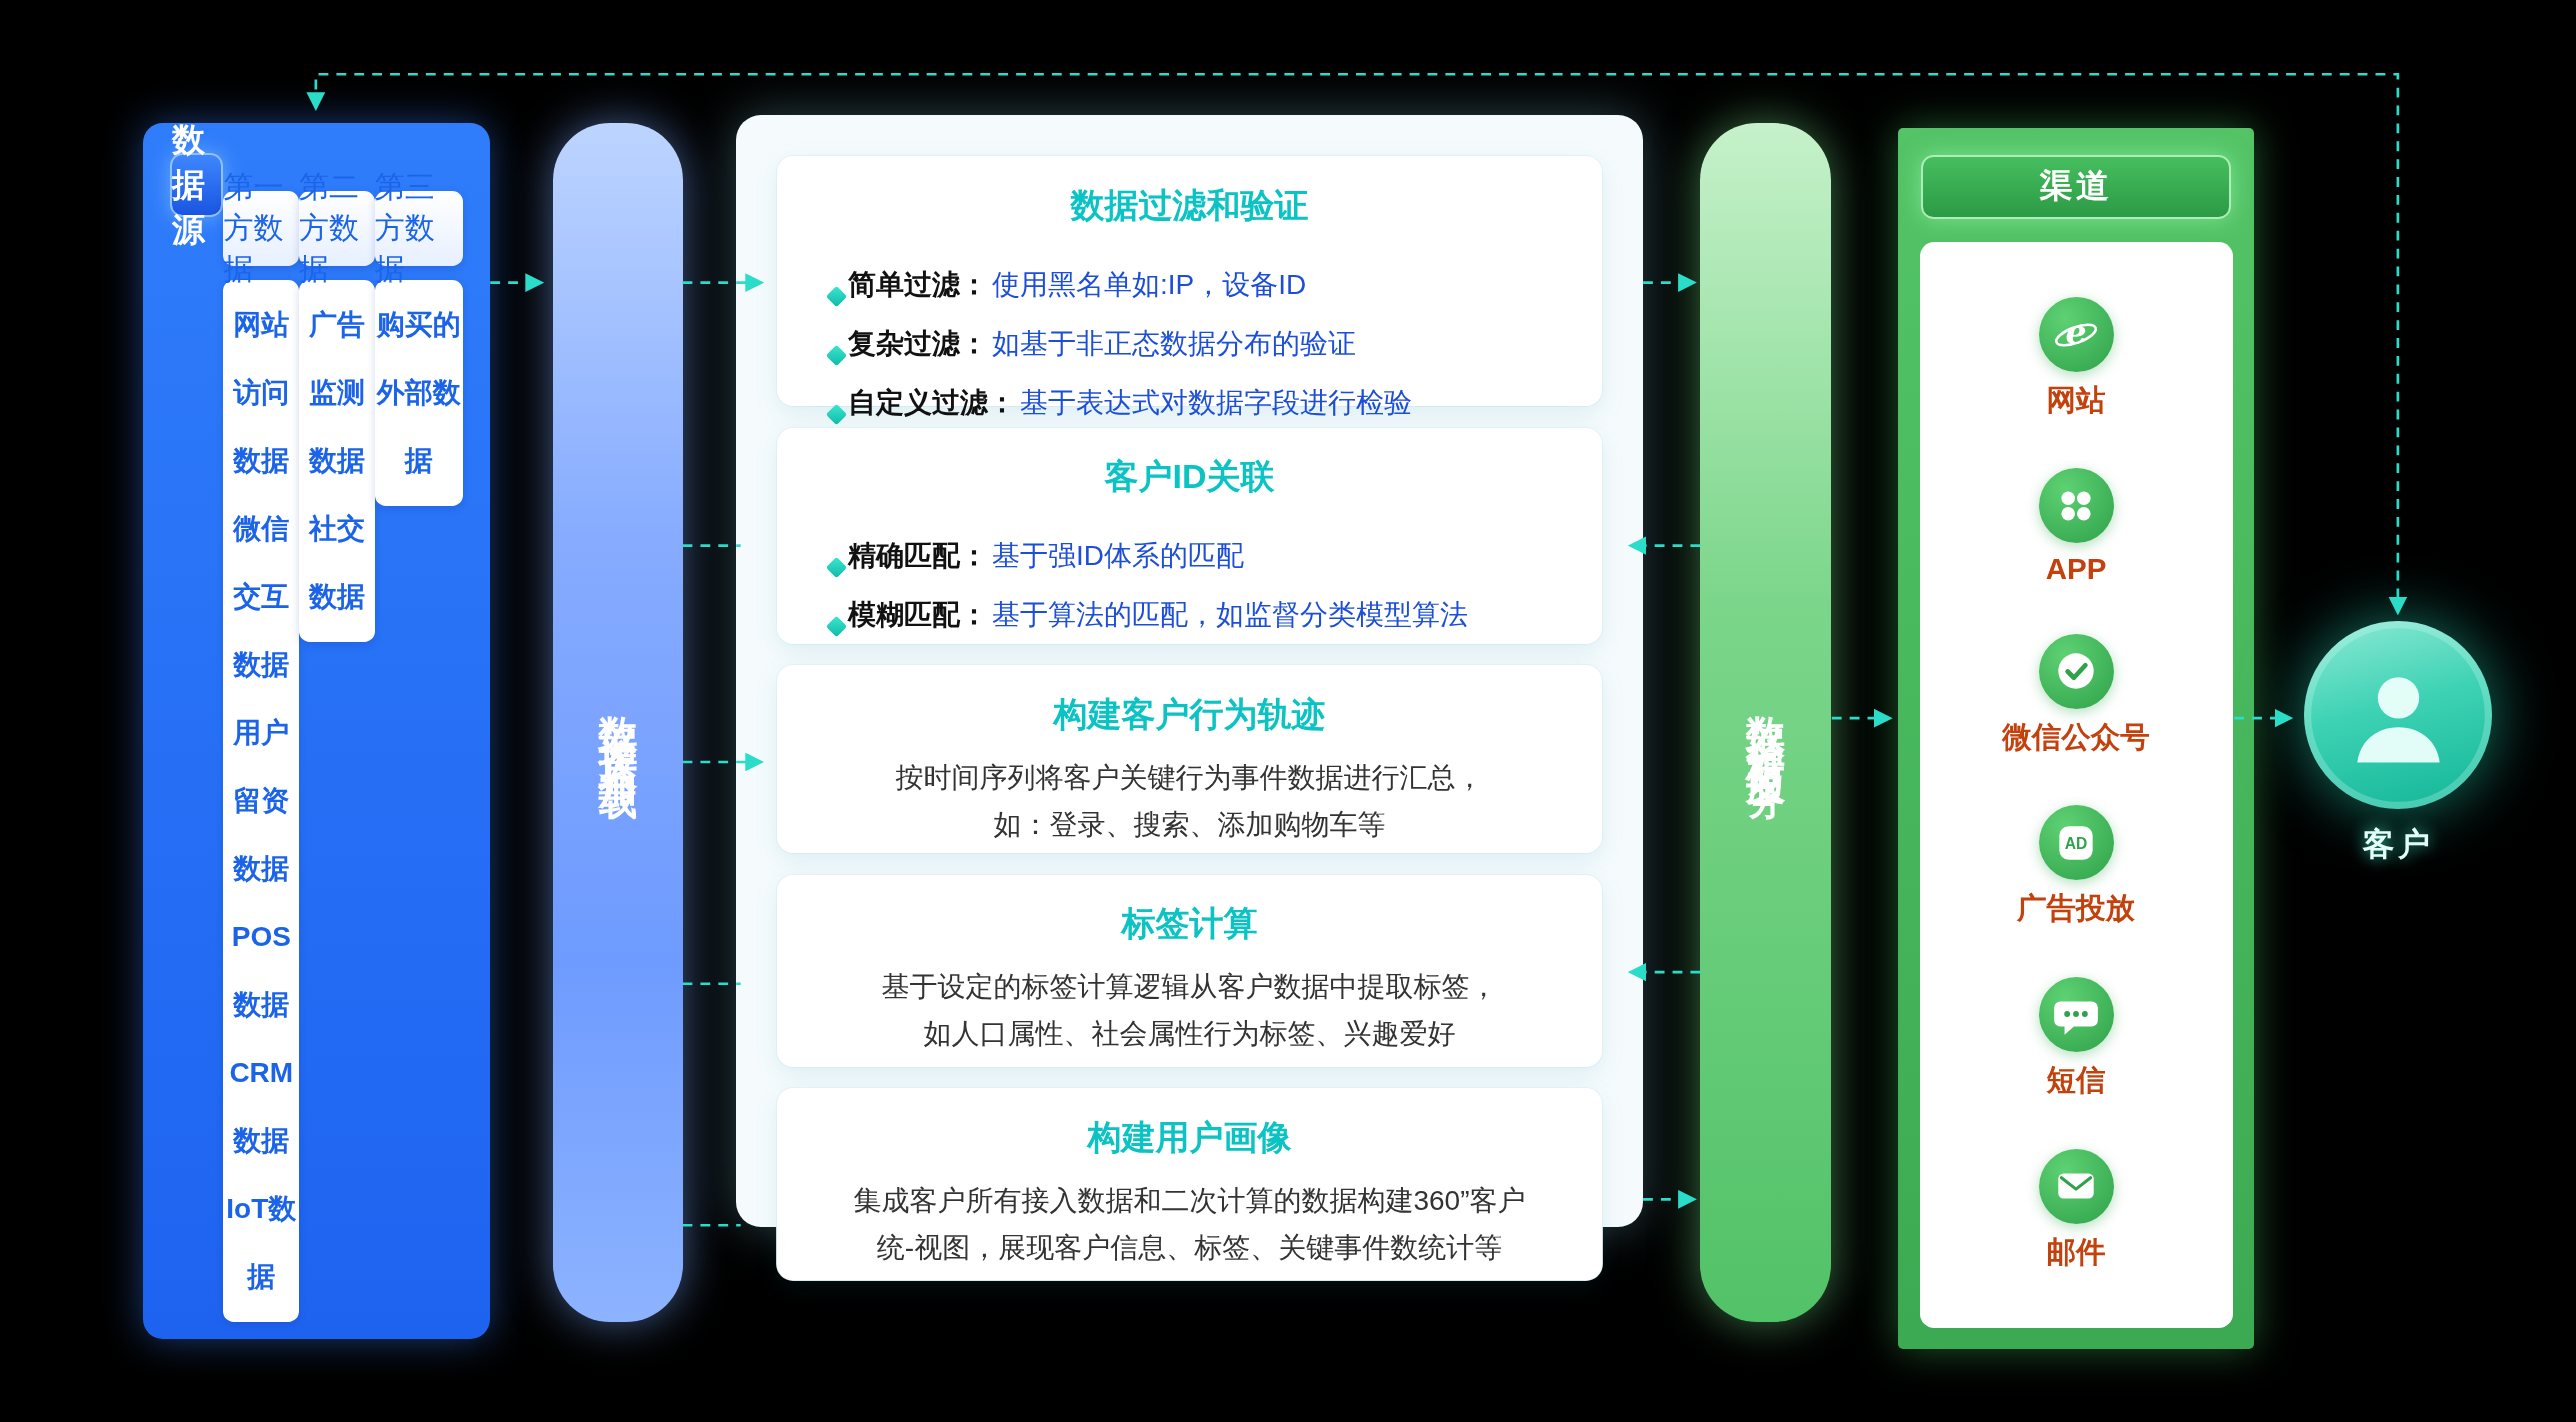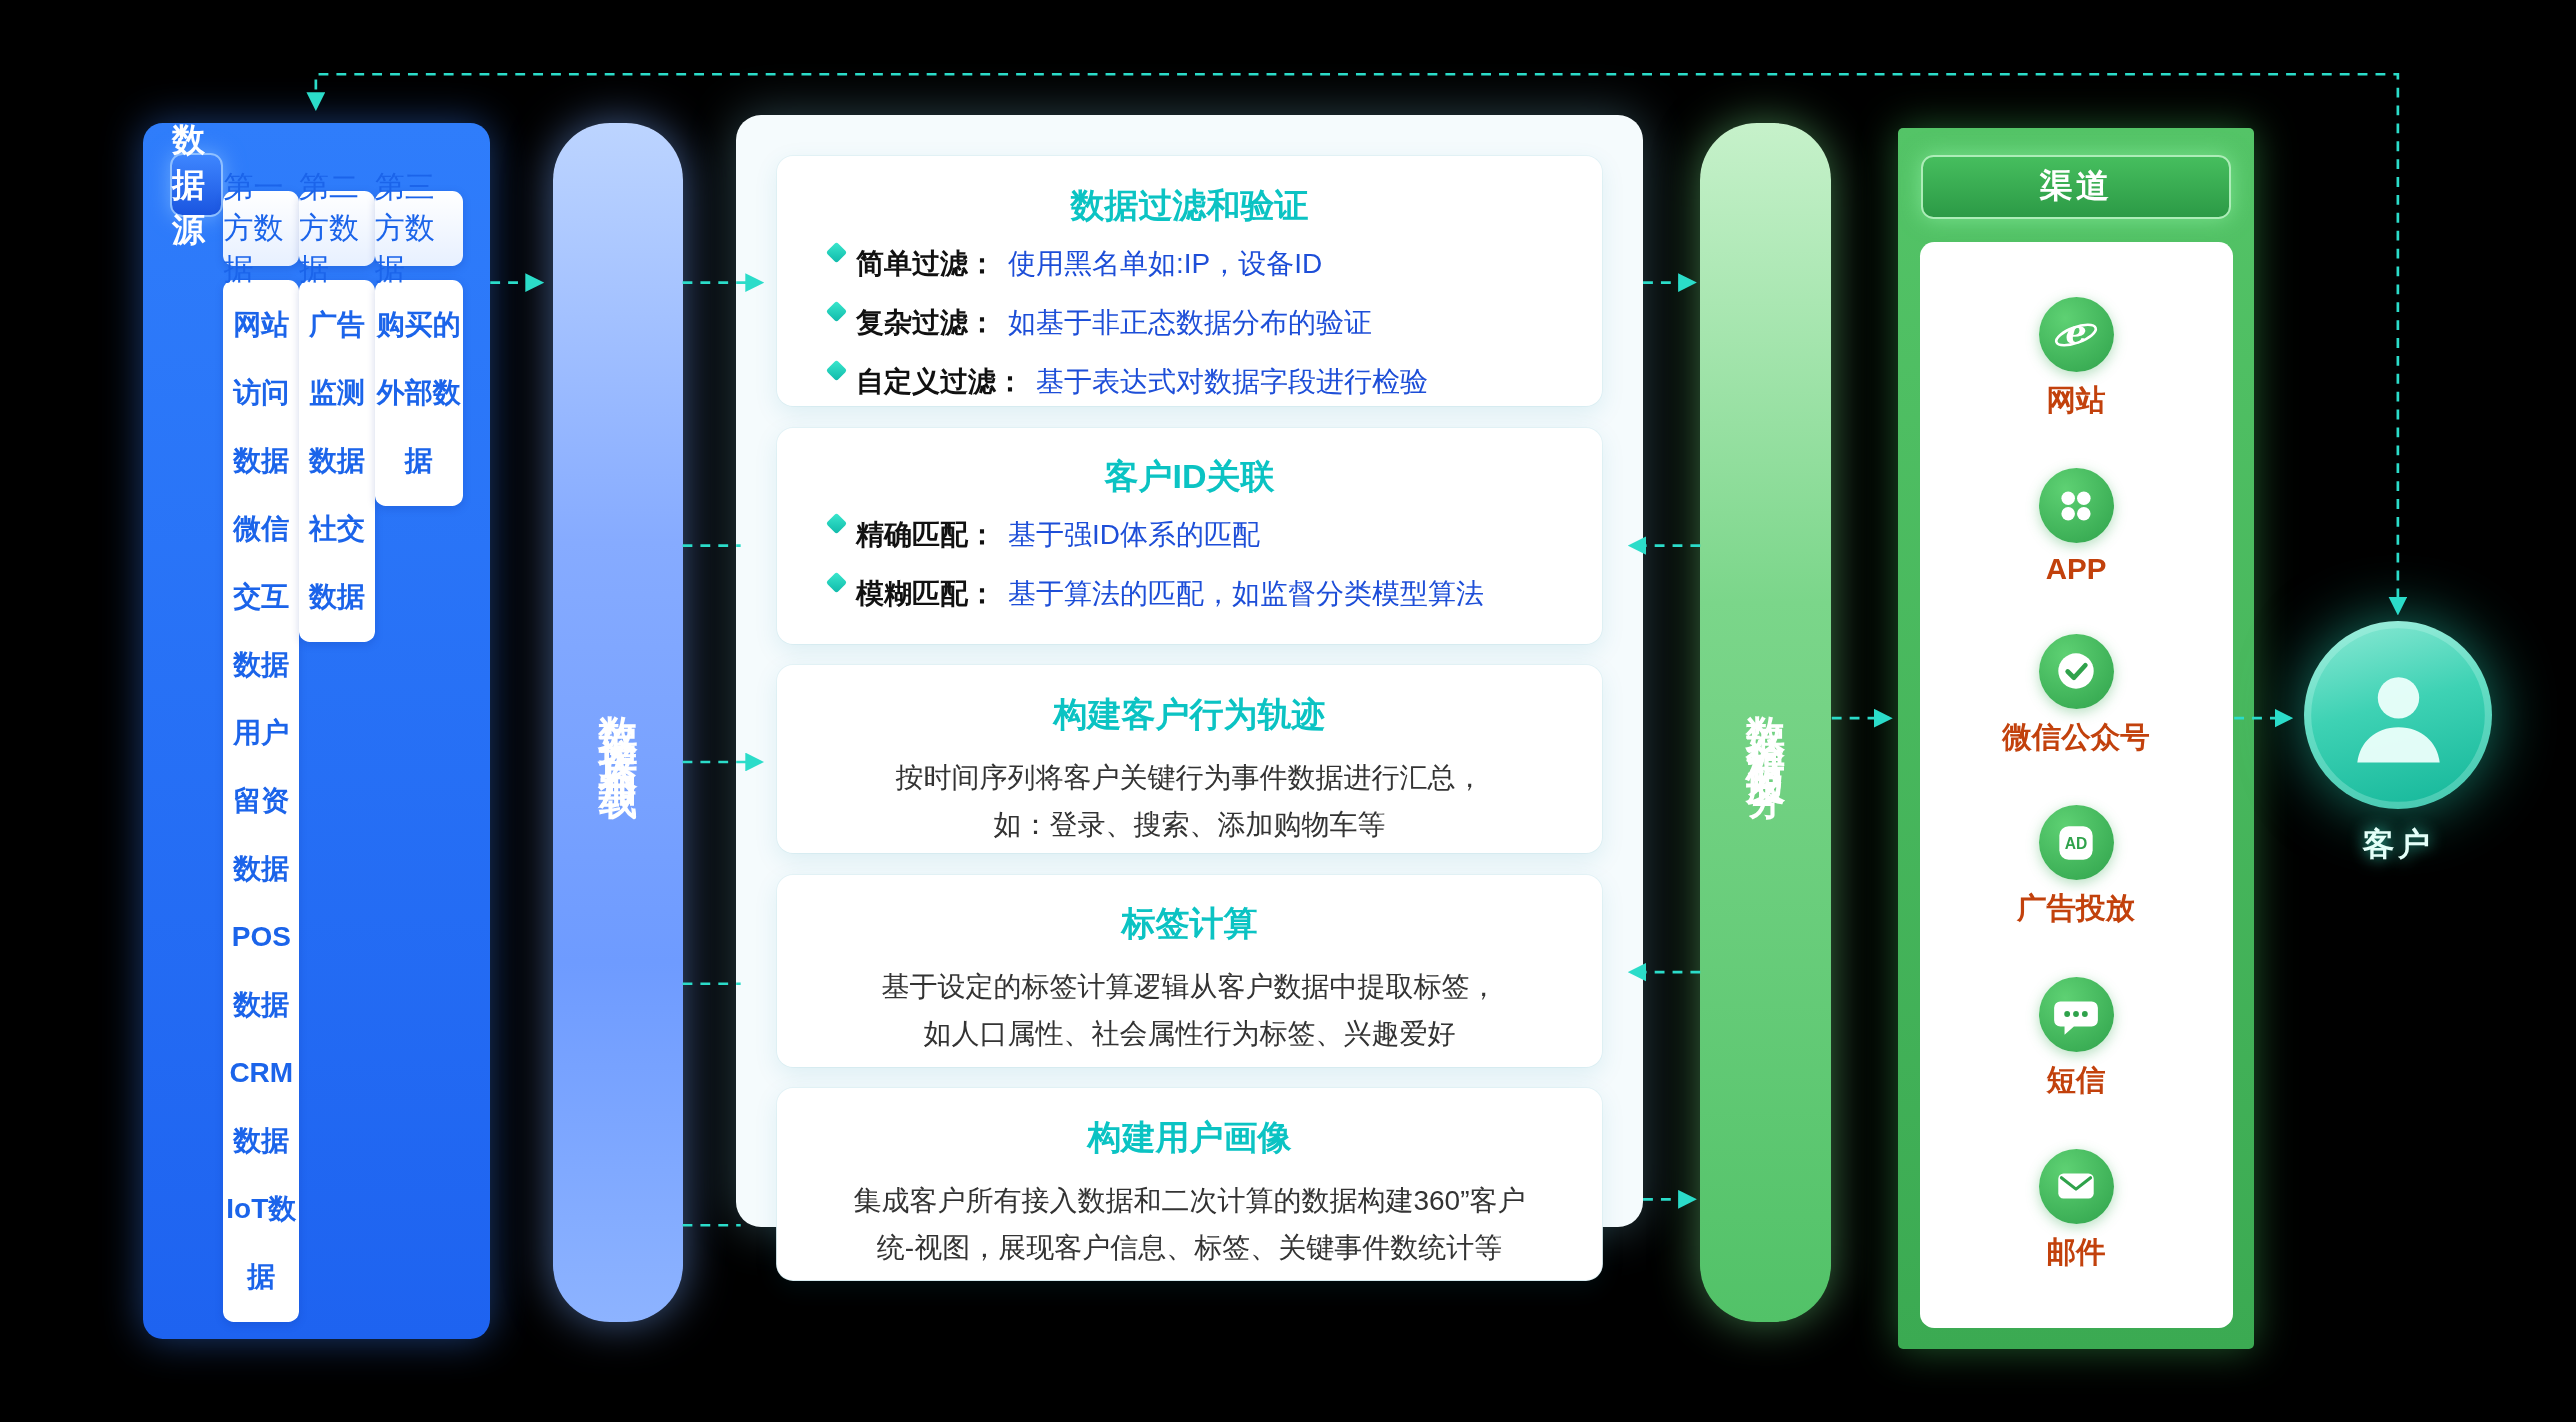--- a/index.html
+++ b/index.html
@@ -39,21 +39,21 @@
     background:linear-gradient(180deg,#C6F1CA 0%,#7BD68A 40%,#52C268 100%);
     box-shadow:0 0 45px rgba(120,230,140,.5);}
 
   
   .mid-panel{position:absolute;left:736px;top:115px;width:907px;height:1112px;box-sizing:border-box;
     background:#F5FBFD;border-radius:25px;box-shadow:0 0 49px rgba(150,230,255,.30);
     padding:41px;display:flex;flex-direction:column;gap:21.5px;z-index:2;}
   .pcard{background:#fff;border-radius:16px;box-sizing:border-box;flex:none;
     box-shadow:0 7.2px 25px rgba(0,130,160,.10),0 0 0 0.9px #E8F5F8;padding:19.7px 36px;}
   .pcard-title{text-align:center;color:#0BC3C3;font-size:34px;font-weight:bold;margin:7.2px 0 16px;}
-  .bullet-row{display:flex;align-items:flex-start;gap:12px;font-size:28px;min-height:59px;color:#333;
+  .bullet-row{display:flex;align-items:flex-end;gap:4px;font-size:28px;min-height:59px;color:#333;
     padding-left:16px;}
   .diamond{width:15px;height:15px;flex:none;border-radius:2.7px;
     background:linear-gradient(135deg,#3BE8CE,#0FB9A9);transform:rotate(45deg);}
   .b-label{font-weight:bold;color:#111;white-space:nowrap;}
   .b-text{color:#1d4ed8;}
   .pbody{text-align:center;font-size:28px;line-height:47px;color:#333;}
 
   
   .right-panel{position:absolute;left:1898px;top:128px;width:356px;height:1221px;box-sizing:border-box;
     background:linear-gradient(180deg,#54C467,#3BAA52);border-radius:5px;

